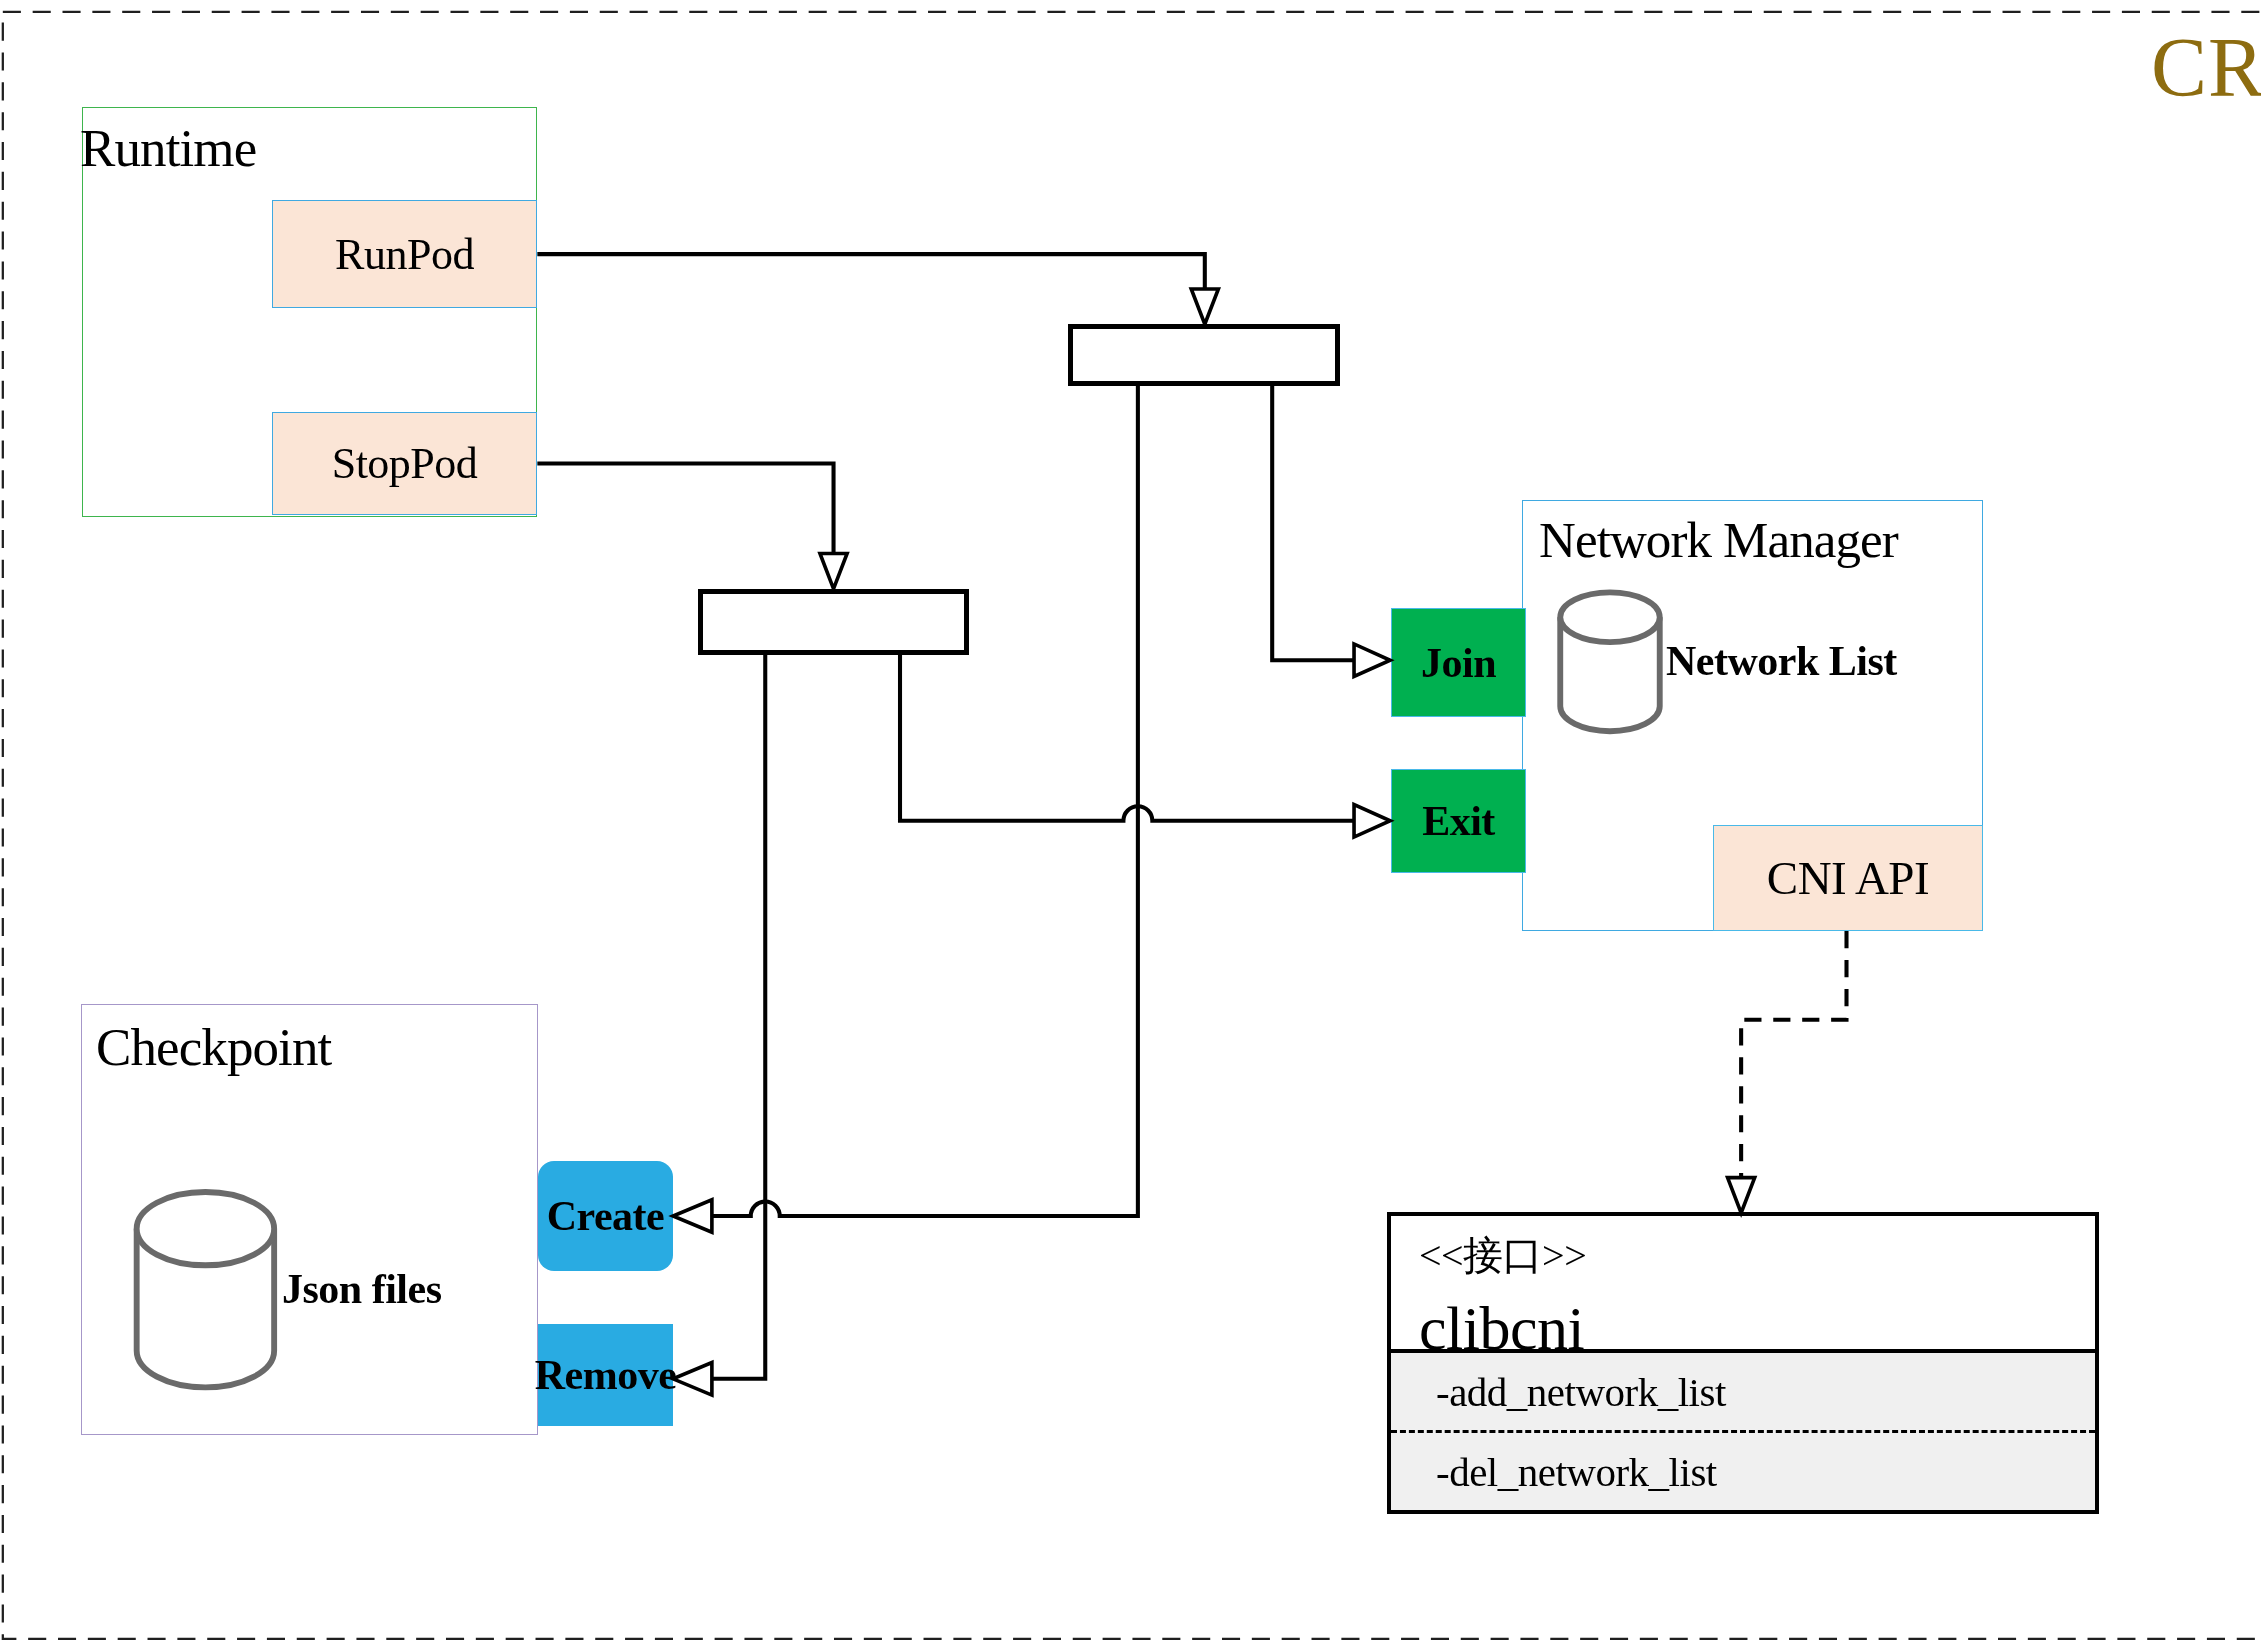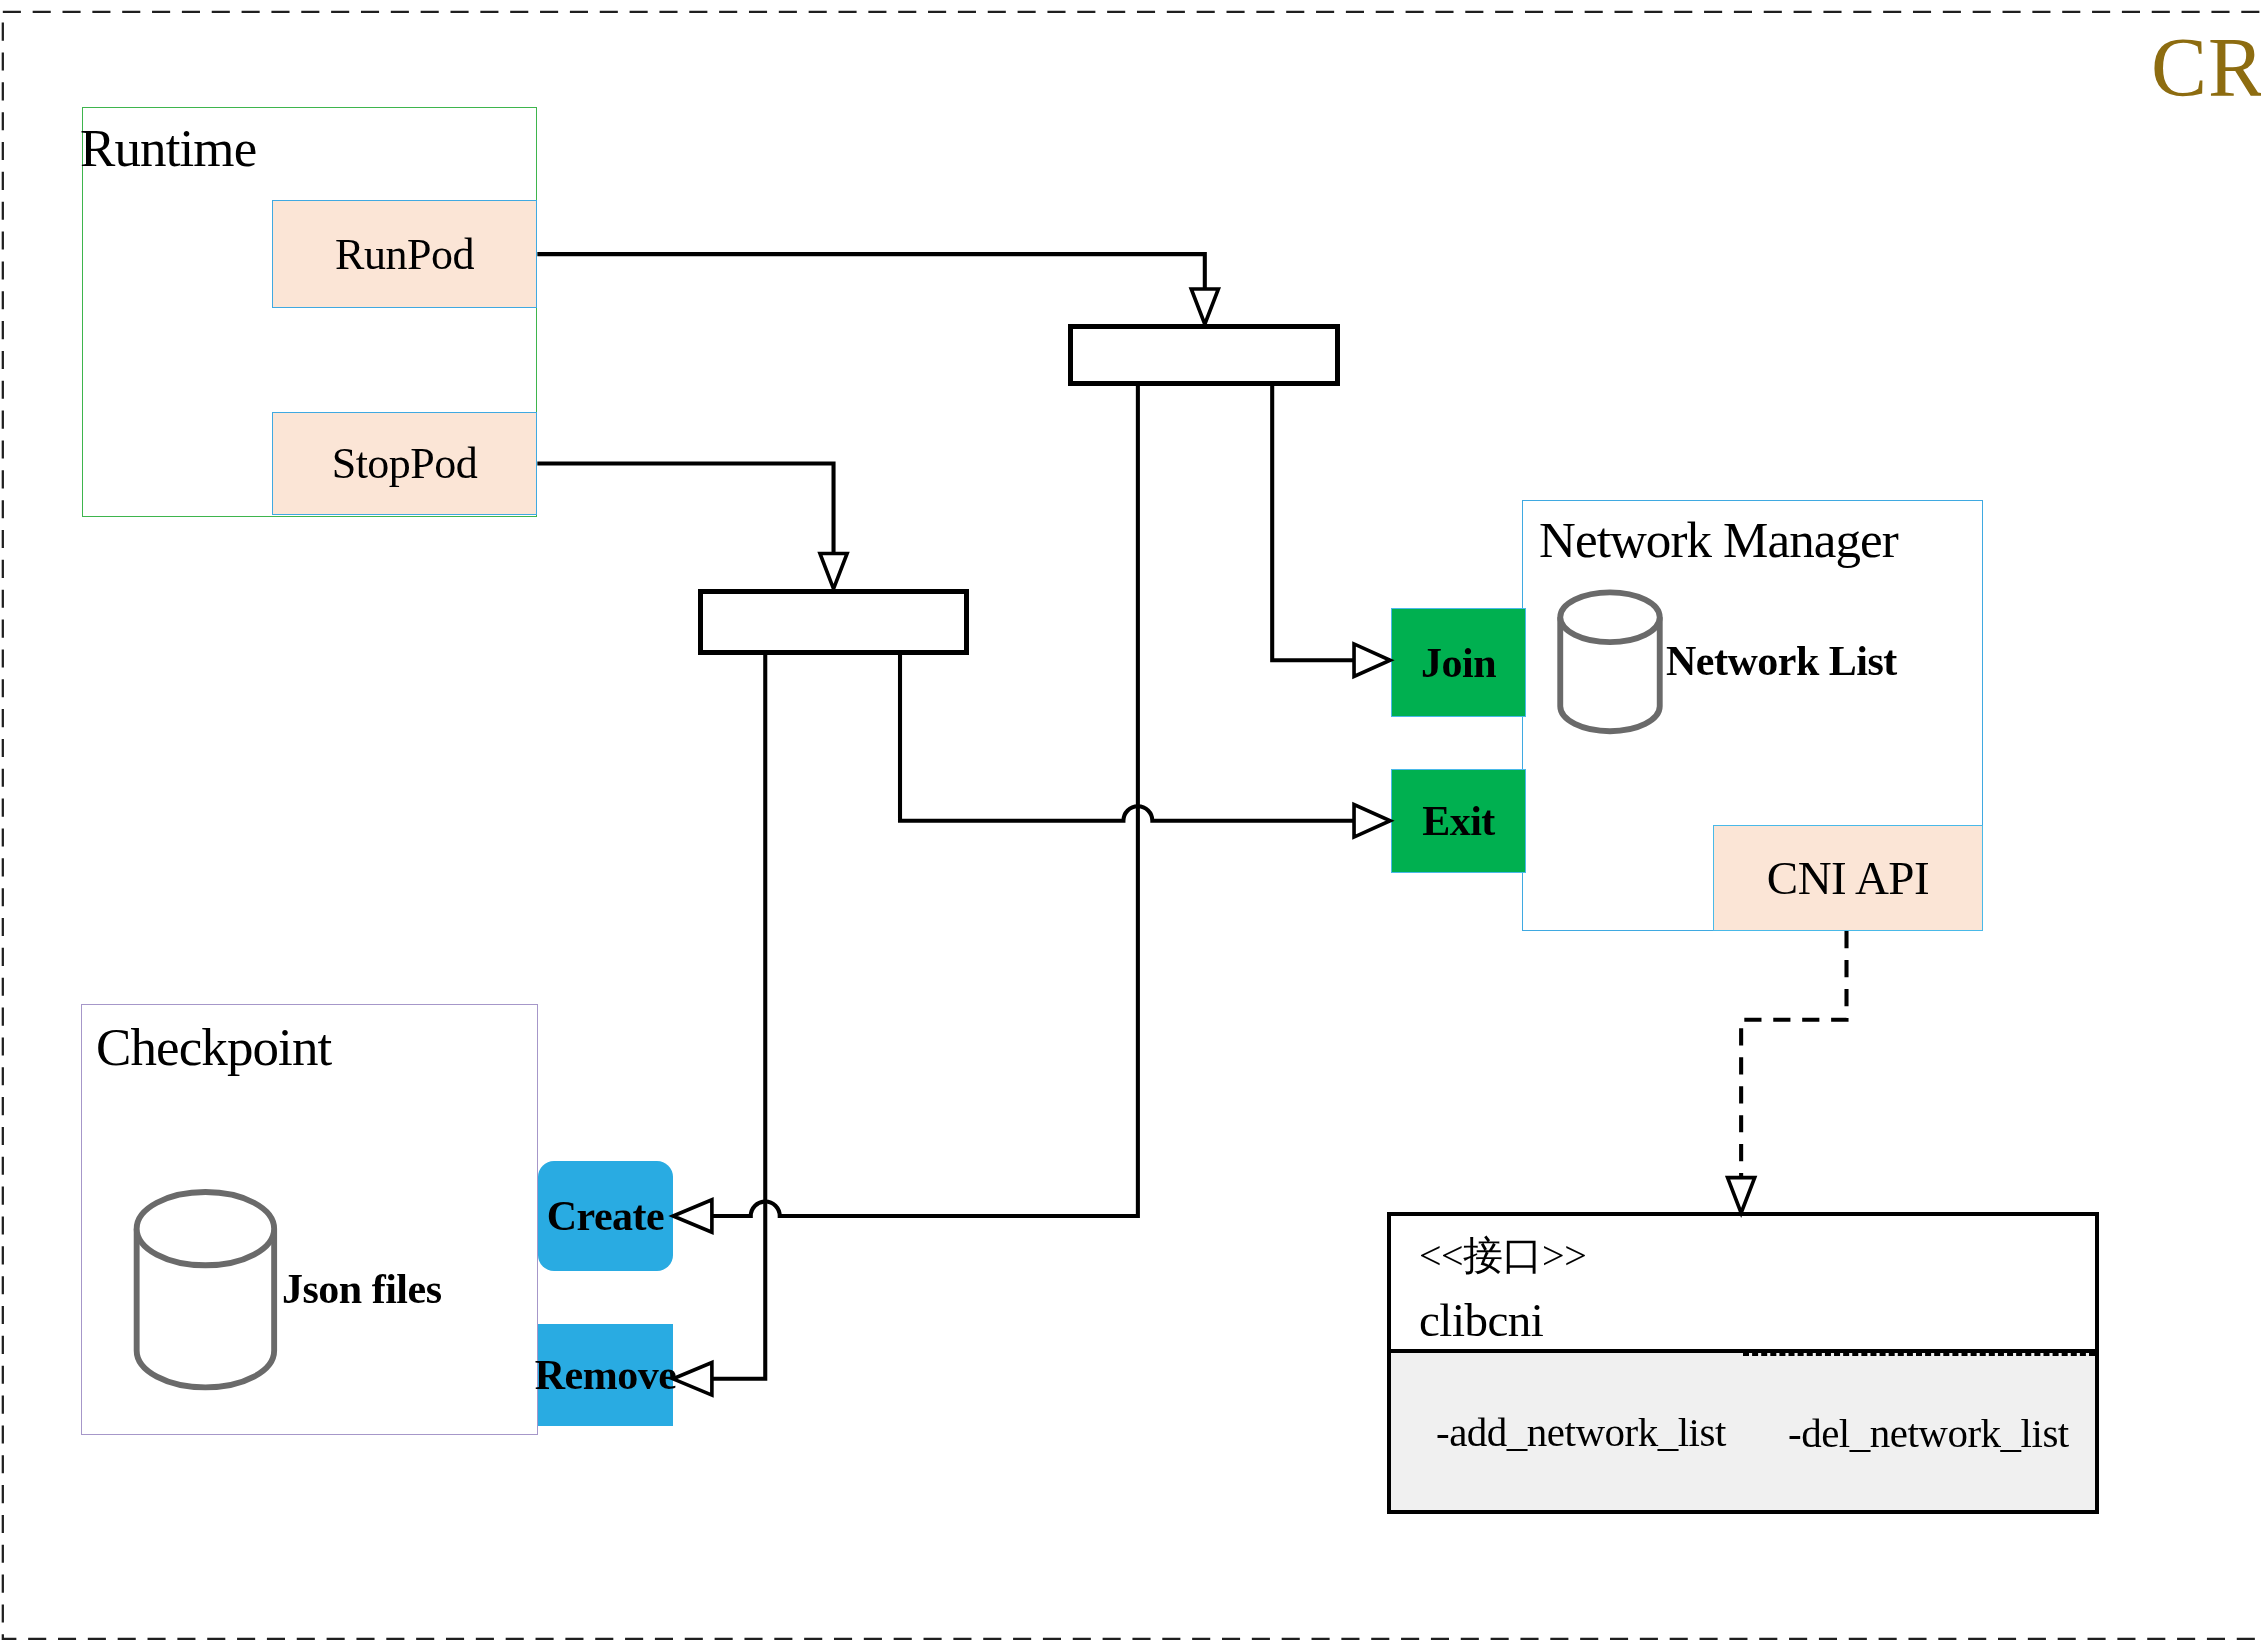--- a/index.html
+++ b/index.html
@@ -25,22 +25,22 @@
     position:absolute;left:2151px;top:19px;font-size:84px;letter-spacing:0.9px;
     color:#8d6c10;z-index:4;white-space:nowrap;
   }
   
   .uml{
     position:absolute;left:1387px;top:1212px;width:704px;height:294px;
     border:4.1px solid #000;background:#fff;display:flex;flex-direction:column;z-index:2;
   }
   .uml-title-sec{height:133px;padding:16.3px 0 0 28px;box-sizing:border-box;}
   .uml-stereotype{font-size:40px;line-height:1.2;letter-spacing:-0.5px;}
-  .uml-name{font-size:47px;margin-top:12.7px;letter-spacing:-0.5px;}
-  .uml-attrs{flex:1;background:#f0f0f0;border-top:4.1px solid #000;display:flex;flex-direction:row;}
+  .uml-name{font-size:62px;margin-top:12.7px;letter-spacing:-0.5px;}
+  .uml-attrs{flex:1;background:#f0f0f0;border-top:4.1px solid #000;display:flex;flex-direction:column;}
   .uml-attr{flex:1;display:flex;align-items:center;padding-left:45px;font-size:41px;letter-spacing:-0.5px;box-sizing:border-box;}
   .uml-attr + .uml-attr{border-top:3.2px dashed #000;}
   .fs92{font-size:42px;font-weight:bold;}
   .fs98{font-size:44px;}
   .fs105{font-size:47px;}
   .fs112{font-size:51px;}
   .fs118{font-size:53px;}
 </style>
 </head>
 <body>

